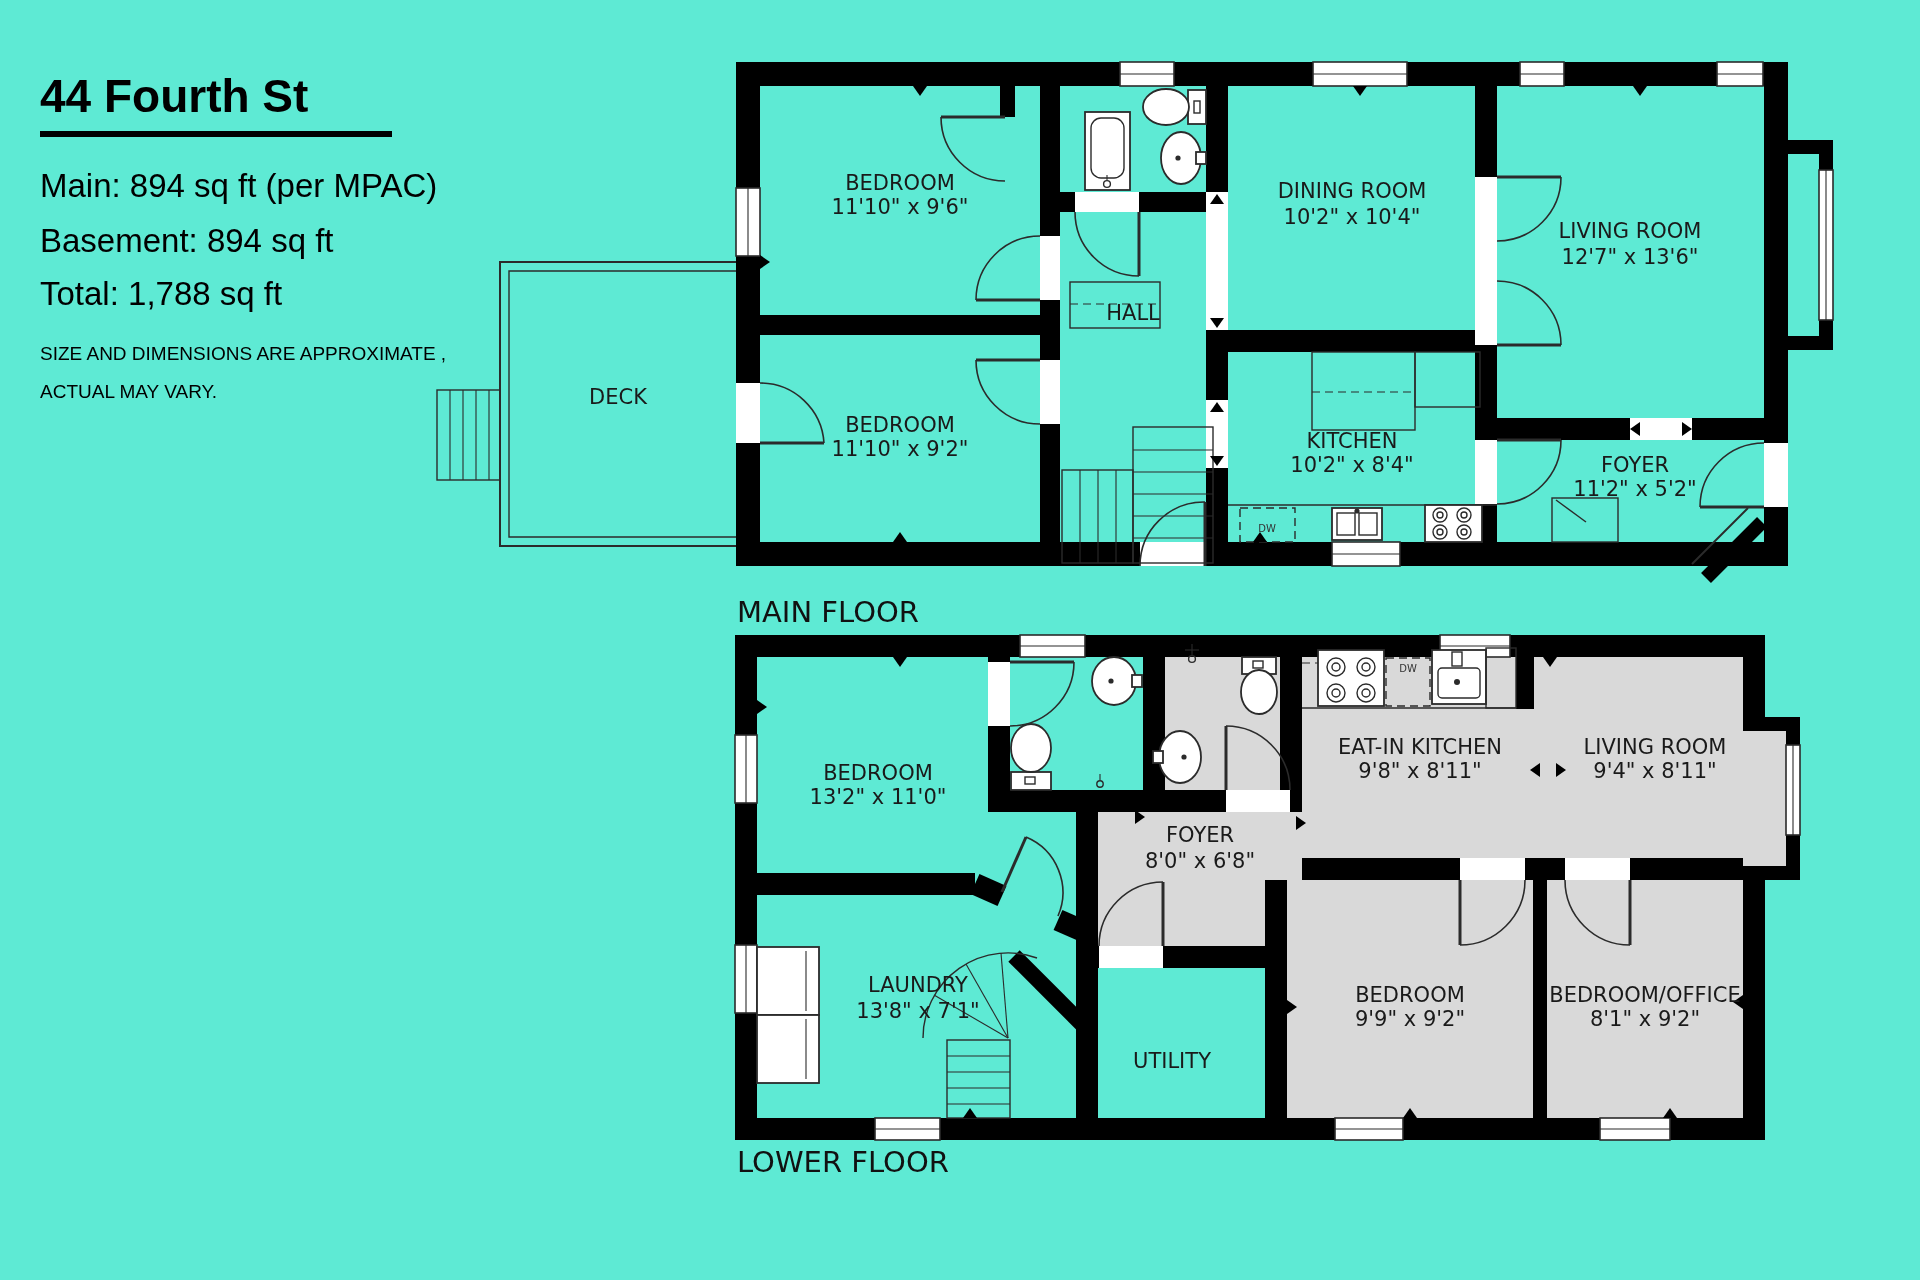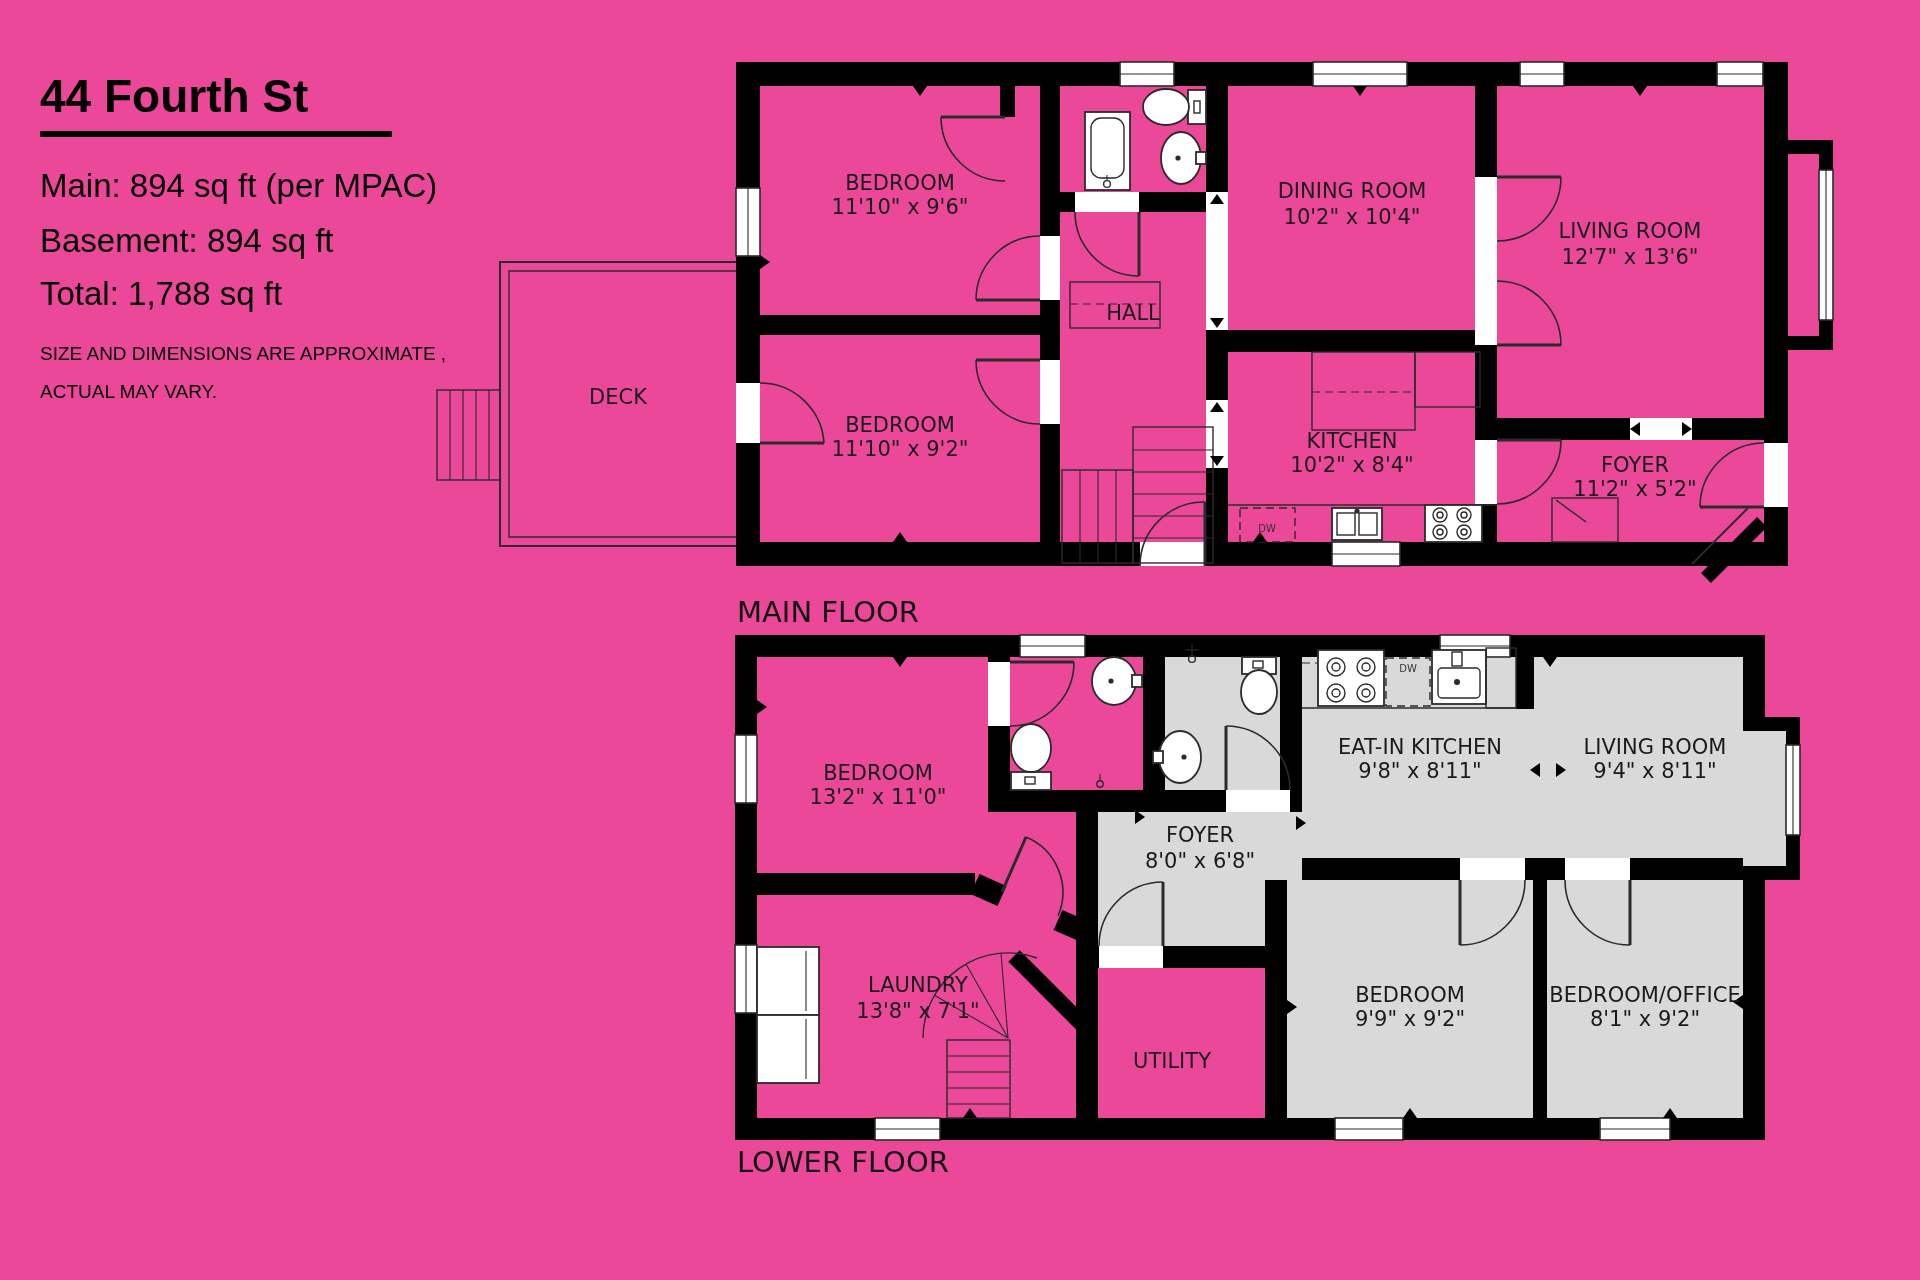--- a/index.html
+++ b/index.html
@@ -1,16 +1,16 @@
 <!DOCTYPE html>
 <html><head>
 <meta charset="utf-8">
 <style>
   html,body{margin:0;padding:0;background:#ffffff;}
-  .page{position:relative;width:1920px;height:1280px;background:#ec4899;overflow:hidden;}
+  .page{position:relative;width:1920px;height:1280px;background:#5eead4;overflow:hidden;}
   svg{display:block;}
   .wall{fill:#000000;}
   .gap{fill:#ffffff;}
   .thin{fill:none;stroke:#2b2b2b;stroke-width:2;}
   .thin1{fill:none;stroke:#2b2b2b;stroke-width:1.4;}
   .fix{fill:#ffffff;stroke:#2b2b2b;stroke-width:1.8;}
   .arc{fill:none;stroke:#2b2b2b;stroke-width:1.6;}
   .leaf{fill:none;stroke:#2b2b2b;stroke-width:3;}
   .win{fill:#ffffff;stroke:#2b2b2b;stroke-width:1.6;}
   .winline{stroke:#2b2b2b;stroke-width:1.1;}

